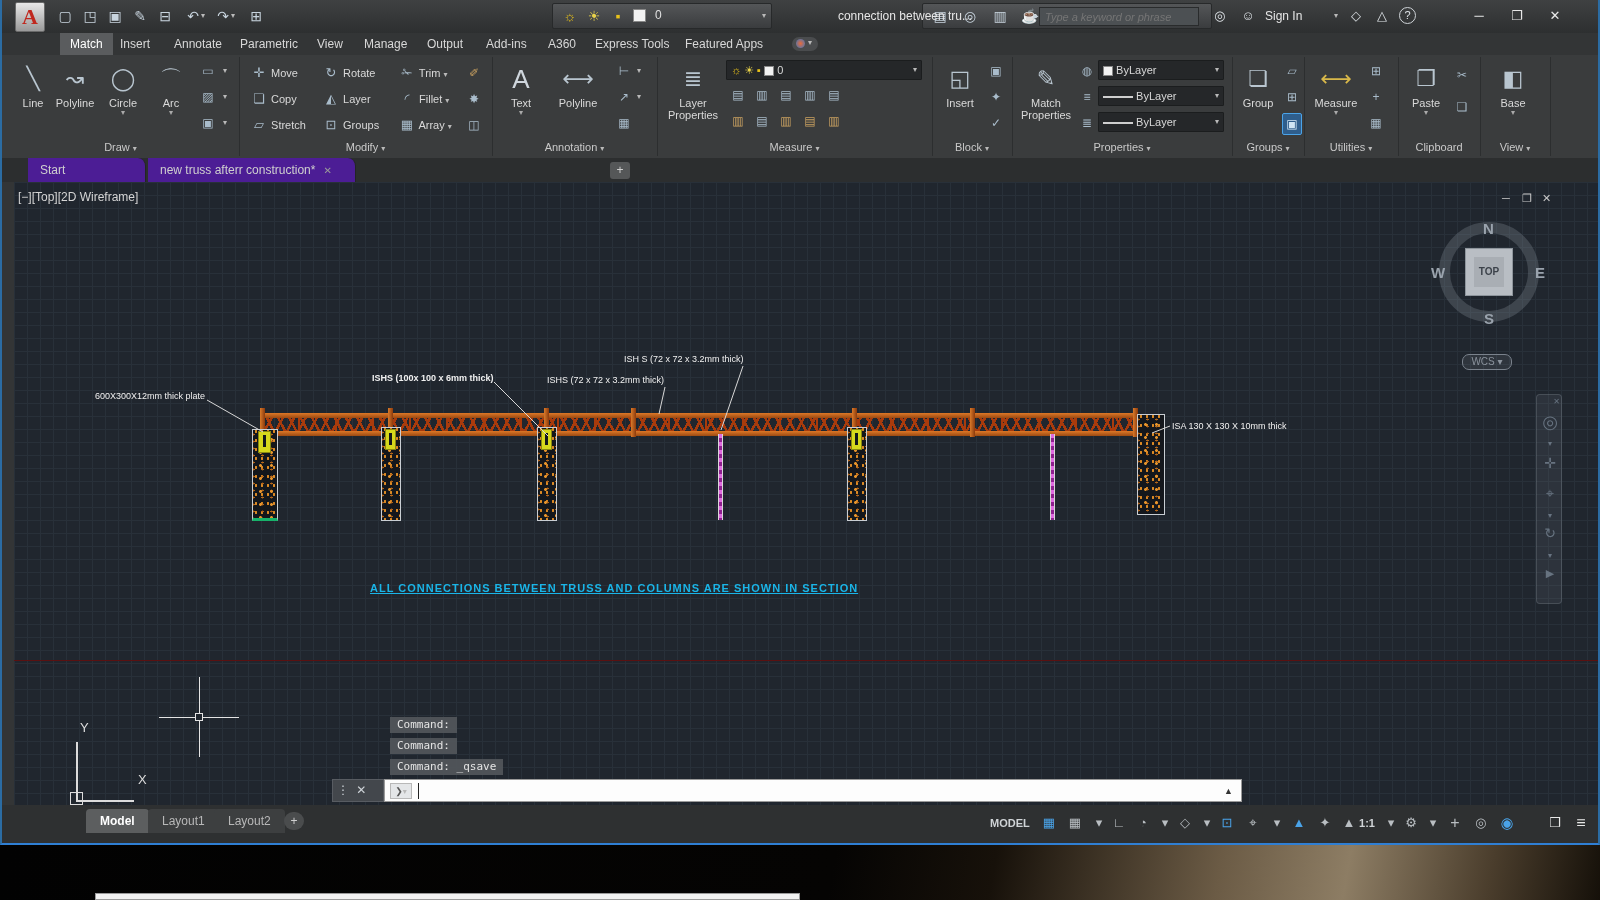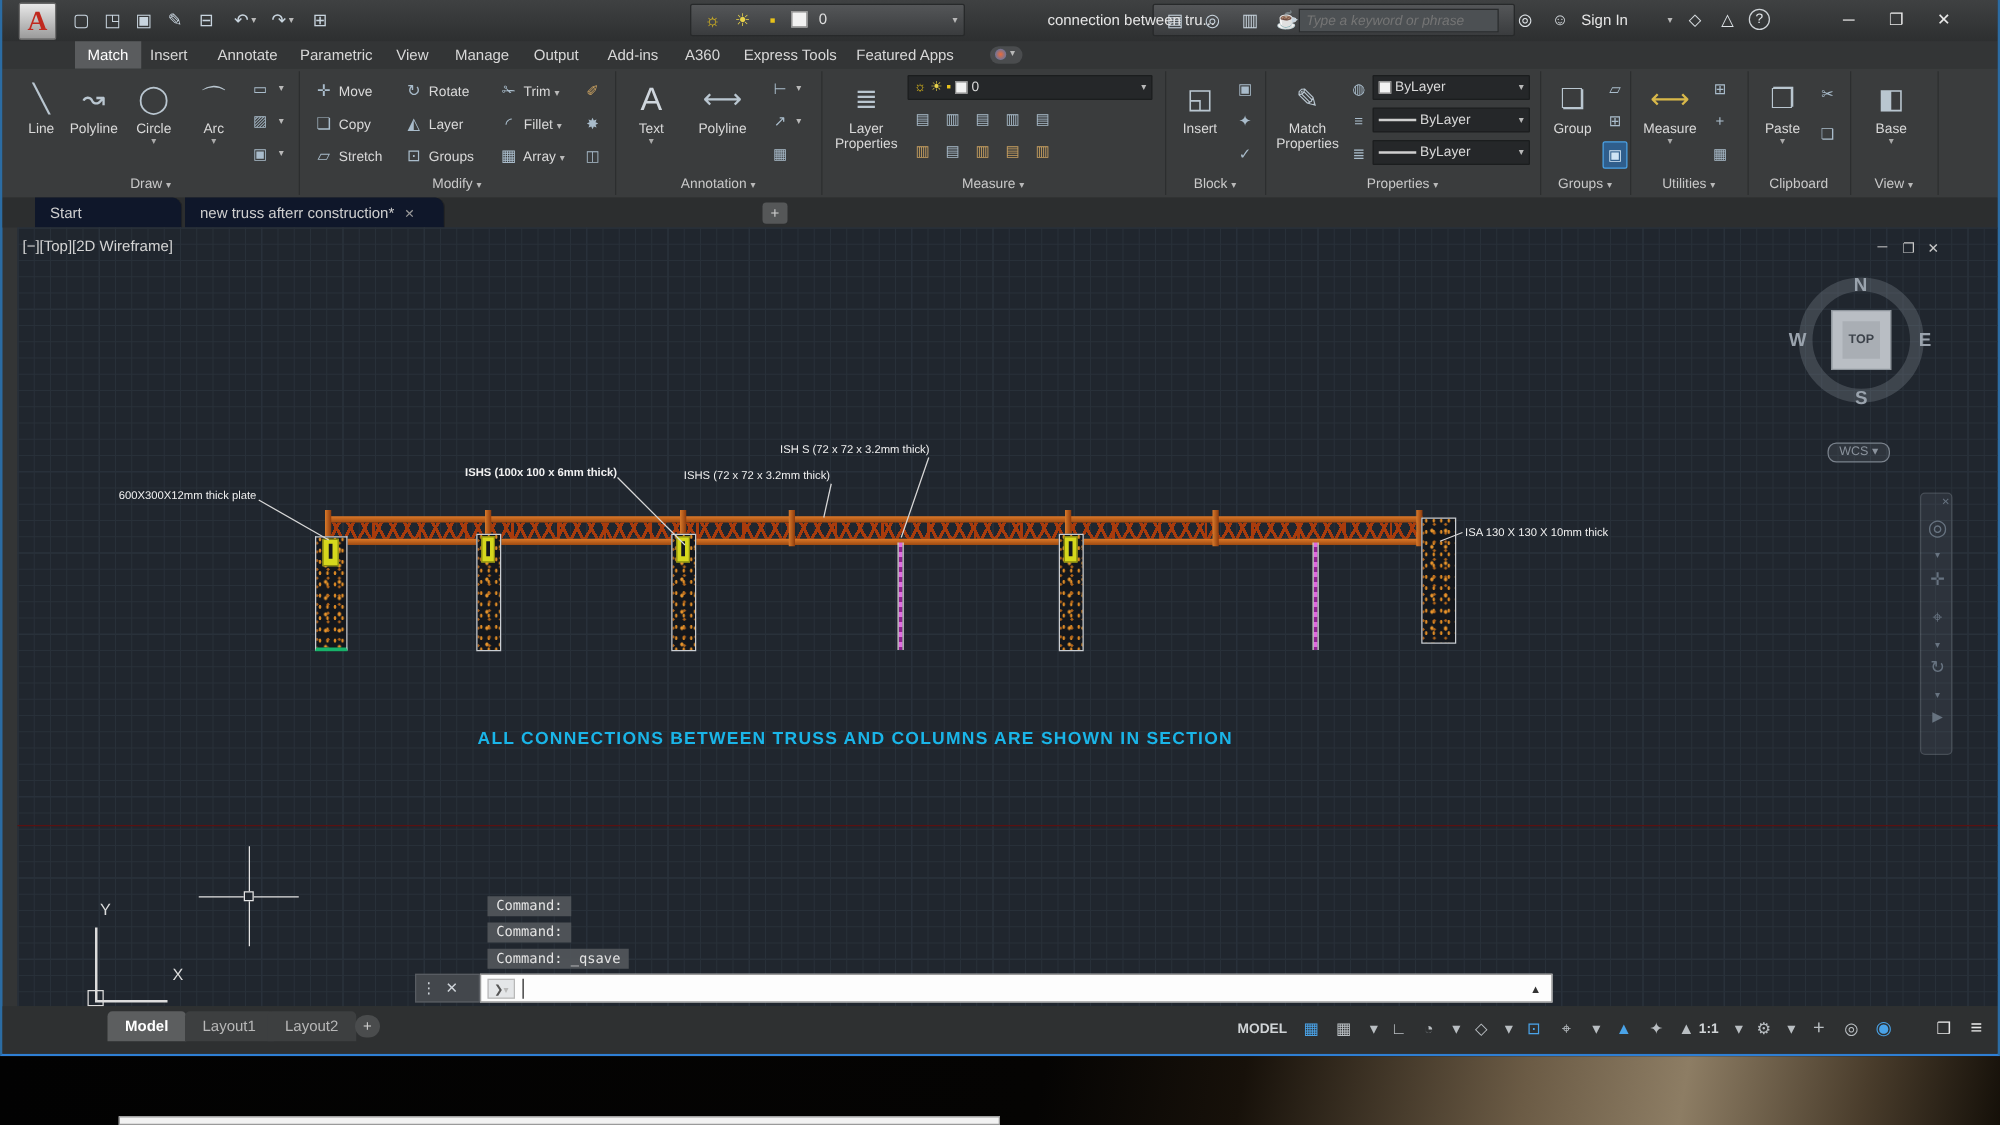--- a/index.html
+++ b/index.html
@@ -56,21 +56,21 @@
   .mrow .mi { display:inline-block; width:18px; text-align:center; color:#a9bccb; font-size:13px; }
   .sm { position:absolute; color:#a9bccb; font-size:12px; line-height:20px; text-align:center; }
   .ddown { position:absolute; height:20px; background:#252729; border:1px solid #1b1d1e;
     color:#d9d9d9; font-size:11px; line-height:18px; padding:0 4px; border-radius:1px; }
   .caret { color:#b9b9b9; font-size:8px; }
   .linesample { display:inline-block; width:58px; height:2px; background:#cfcfcf; vertical-align:middle; }
 
   
   #filetabs { position:absolute; left:0; top:158px; width:100%; height:24px; background:#2c2e2f; }
   .ftab { position:absolute; top:0; height:24px; font-size:12px; line-height:24px;
-    padding:0 12px; color:#cfcfcf; background:#0f172a;
+    padding:0 12px; color:#cfcfcf; background:#4c1d95;
     border-right:1px solid #232425; border-radius:0 8px 0 0; }
   .ftab.active { background:#7d7f80; color:#fff; }
   .ftab .x { font-size:10px; color:#9a9a9a; margin-left:8px; }
   #ftab-add { position:absolute; left:608px; top:4px; width:20px; height:17px;
     background:#555758; border-radius:3px; color:#cfcfcf; text-align:center;
     font-size:12px; line-height:17px; }
 
   
   #canvas { position:absolute; left:12px; top:182px; width:1584px; height:623px;
     background-color:#20262e;
@@ -119,22 +119,22 @@
     background-size:11px 13px, 9px 7px, 6px 9px;
     background-position:2px 3px, 5px 1px, 0 6px;
     border:1px solid #c9ced3; }
   .plate { position:absolute; background:#d6d81c; border:1px solid #8a8a10; }
   .plate .slot { position:absolute; left:50%; top:3px; width:3px; height:12px;
     margin-left:-2px; background:#14171c; }
   .magcol { position:absolute; width:5px;
     background:repeating-linear-gradient(180deg, #e06ae0 0 4px, #8f1f8f 4px 8px);
     border-left:1px solid #d8d8d8; border-right:1px solid #d8d8d8; }
   .anno { position:absolute; color:#f0f0f0; font-size:9px; white-space:nowrap; }
-  #note { position:absolute; left:368px; top:400px; color:#1ab5e8; font-size:14px;
-    font-weight:bold; letter-spacing:1px; white-space:nowrap; }
+  #note { position:absolute; left:356px; top:400px; color:#1ab5e8; font-size:11px;
+    font-weight:bold; letter-spacing:1px; white-space:nowrap;text-decoration:underline; }
   #redline { position:absolute; left:0; top:478px; width:1584px; height:1px;
     background:#5a1111; }
 
   
   .ucs-line { position:absolute; background:#dcdcdc; }
   .ucs-lbl { position:absolute; color:#dcdcdc; font-size:13px; }
   #ucs-box { position:absolute; left:56px; top:610px; width:13px; height:13px;
     border:1.5px solid #dcdcdc; }
   .xh { position:absolute; background:#e4e4e4; }
   #xh-box { position:absolute; left:181px; top:531px; width:8px; height:8px;

